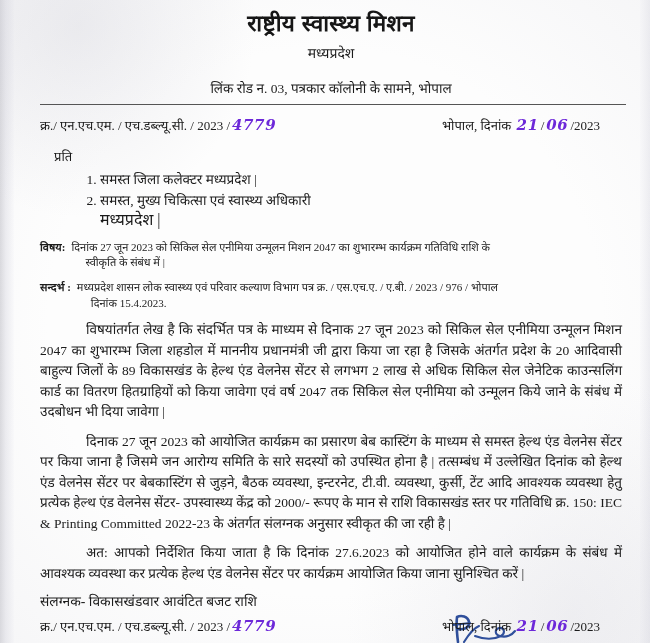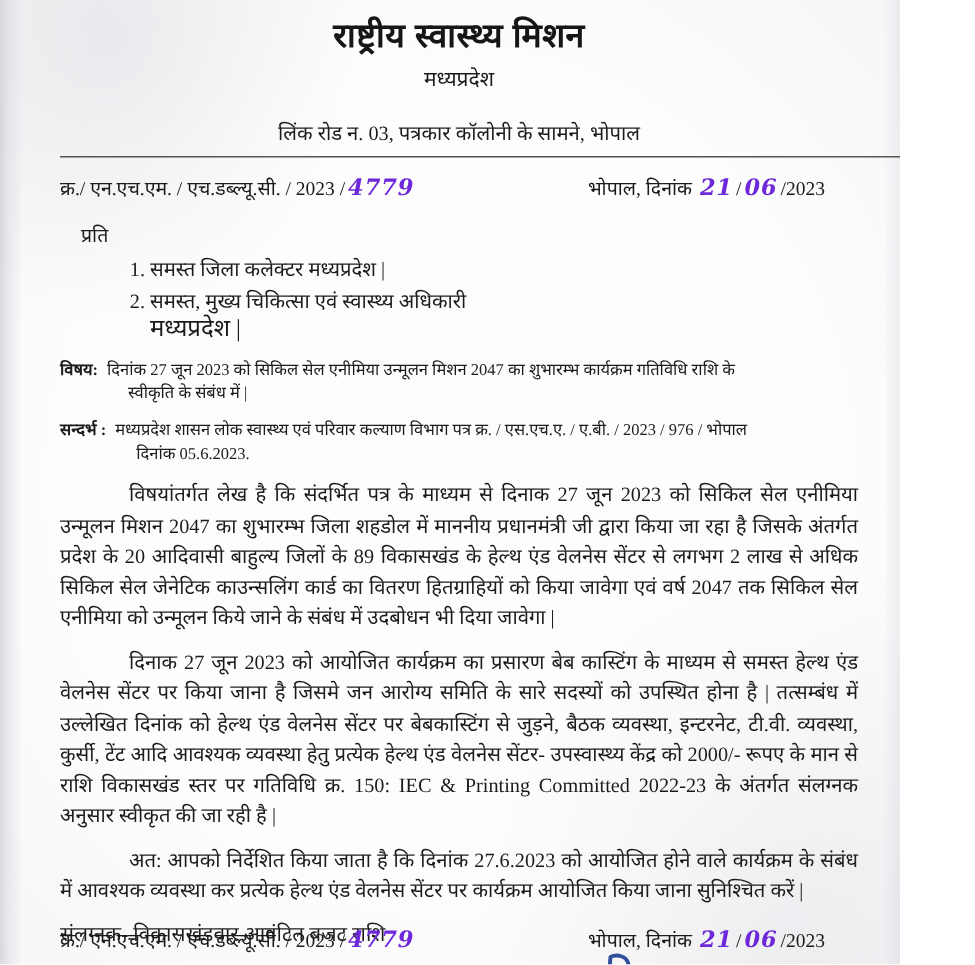--- a/index.html
+++ b/index.html
@@ -7,21 +7,21 @@
     margin: 0;
     padding: 0;
     background: #ffffff;
   }
   body {
     font-family: "Liberation Serif", "DejaVu Serif", serif;
     color: #1b1b1b;
   }
   .page {
     position: relative;
-    width: 600px;
+    width: 650px;
     height: 643px;
     box-sizing: border-box;
     background: #fdfdfd;
     overflow: hidden;
   }
   
   .scan-edge-left {
     position: absolute;
     left: 0; top: 0;
     width: 14px; height: 643px;
@@ -231,21 +231,21 @@
       <div class="field-body">
         <span>दिनांक 27 जून 2023 को सिकिल सेल एनीमिया उन्मूलन मिशन 2047 का शुभारम्भ कार्यक्रम गतिविधि राशि के</span>
         <span class="second-line">स्वीकृति के संबंध में |</span>
       </div>
     </div>
 
     <div class="field-block">
       <div class="field-label">सन्दर्भ :</div>
       <div class="field-body">
         <span>मध्यप्रदेश शासन लोक स्वास्थ्य एवं परिवार कल्याण विभाग पत्र क्र. / एस.एच.ए. / ए.बी. / 2023 / 976 / भोपाल</span>
-        <span class="second-line">दिनांक 05.6.2023.</span>
+        <span class="second-line">दिनांक 15.4.2023.</span>
       </div>
     </div>
 
     <p class="body-para">विषयांतर्गत लेख है कि संदर्भित पत्र के माध्यम से दिनाक 27 जून 2023 को सिकिल सेल एनीमिया उन्मूलन मिशन 2047 का शुभारम्भ जिला शहडोल में माननीय प्रधानमंत्री जी द्वारा किया जा रहा है जिसके अंतर्गत प्रदेश के 20 आदिवासी बाहुल्य जिलों के 89 विकासखंड के हेल्थ एंड वेलनेस सेंटर से लगभग 2 लाख से अधिक सिकिल सेल जेनेटिक काउन्सलिंग कार्ड का वितरण हितग्राहियों को किया जावेगा एवं वर्ष 2047 तक सिकिल सेल एनीमिया को उन्मूलन किये जाने के संबंध में उदबोधन भी दिया जावेगा |</p>
     <p class="body-para">दिनाक 27 जून 2023 को आयोजित कार्यक्रम का प्रसारण बेब कास्टिंग के माध्यम से समस्त हेल्थ एंड वेलनेस सेंटर पर किया जाना है जिसमे जन आरोग्य समिति के सारे सदस्यों को उपस्थित होना है | तत्सम्बंध में उल्लेखित दिनांक को हेल्थ एंड वेलनेस सेंटर पर बेबकास्टिंग से जुड़ने, बैठक व्यवस्था, इन्टरनेट, टी.वी. व्यवस्था, कुर्सी, टेंट आदि आवश्यक व्यवस्था हेतु प्रत्येक हेल्थ एंड वेलनेस सेंटर- उपस्वास्थ्य केंद्र को 2000/- रूपए के मान से राशि विकासखंड स्तर पर गतिविधि क्र. 150: IEC &amp; Printing Committed 2022-23 के अंतर्गत संलग्नक अनुसार स्वीकृत की जा रही है |</p>
     <p class="body-para">अत: आपको निर्देशित किया जाता है कि दिनांक 27.6.2023 को आयोजित होने वाले कार्यक्रम के संबंध में आवश्यक व्यवस्था कर प्रत्येक हेल्थ एंड वेलनेस सेंटर पर कार्यक्रम आयोजित किया जाना सुनिश्चित करें |</p>
 
     <div class="enclosure">संलग्नक- विकासखंडवार आवंटित बजट राशि</div>
 
     <div class="signature-block">

